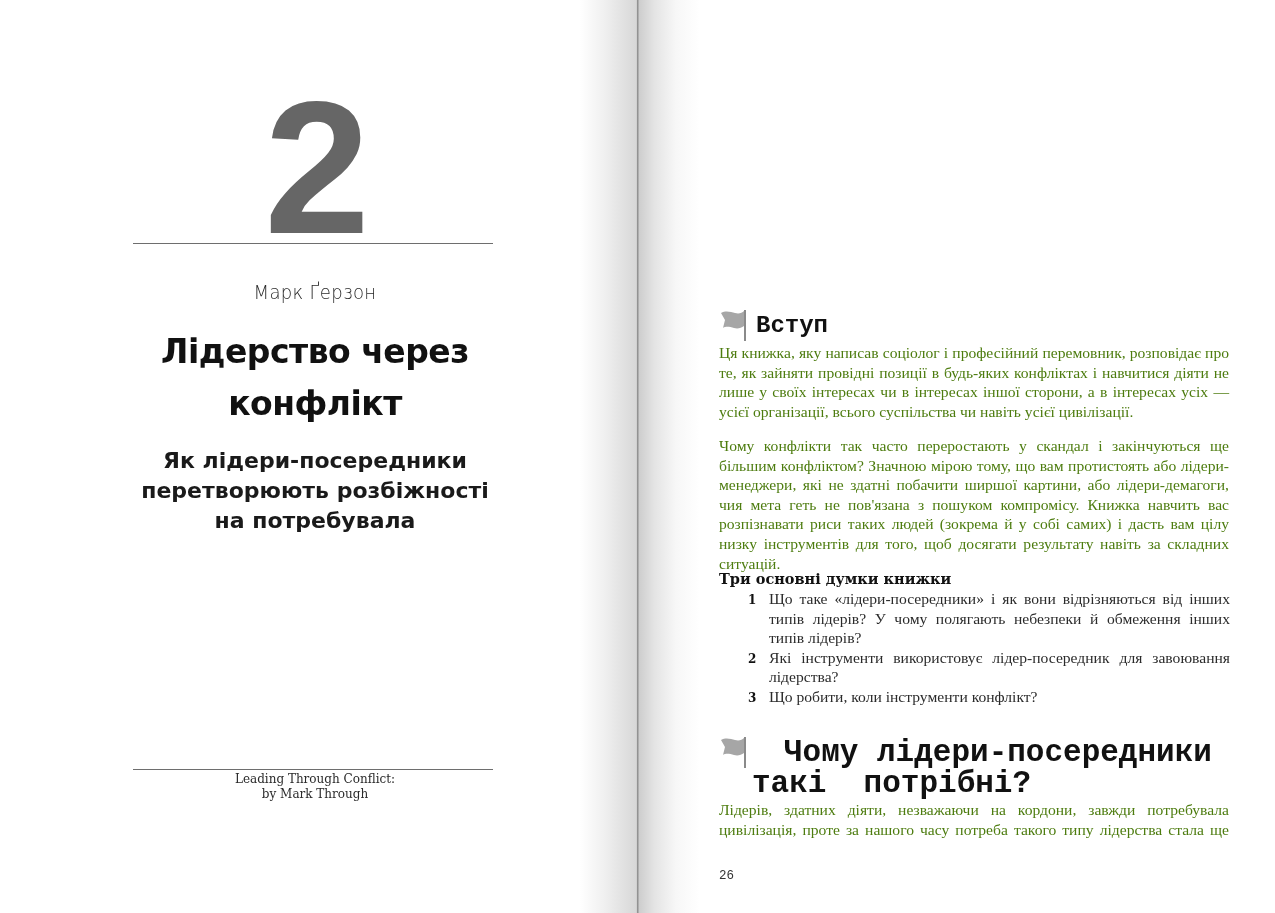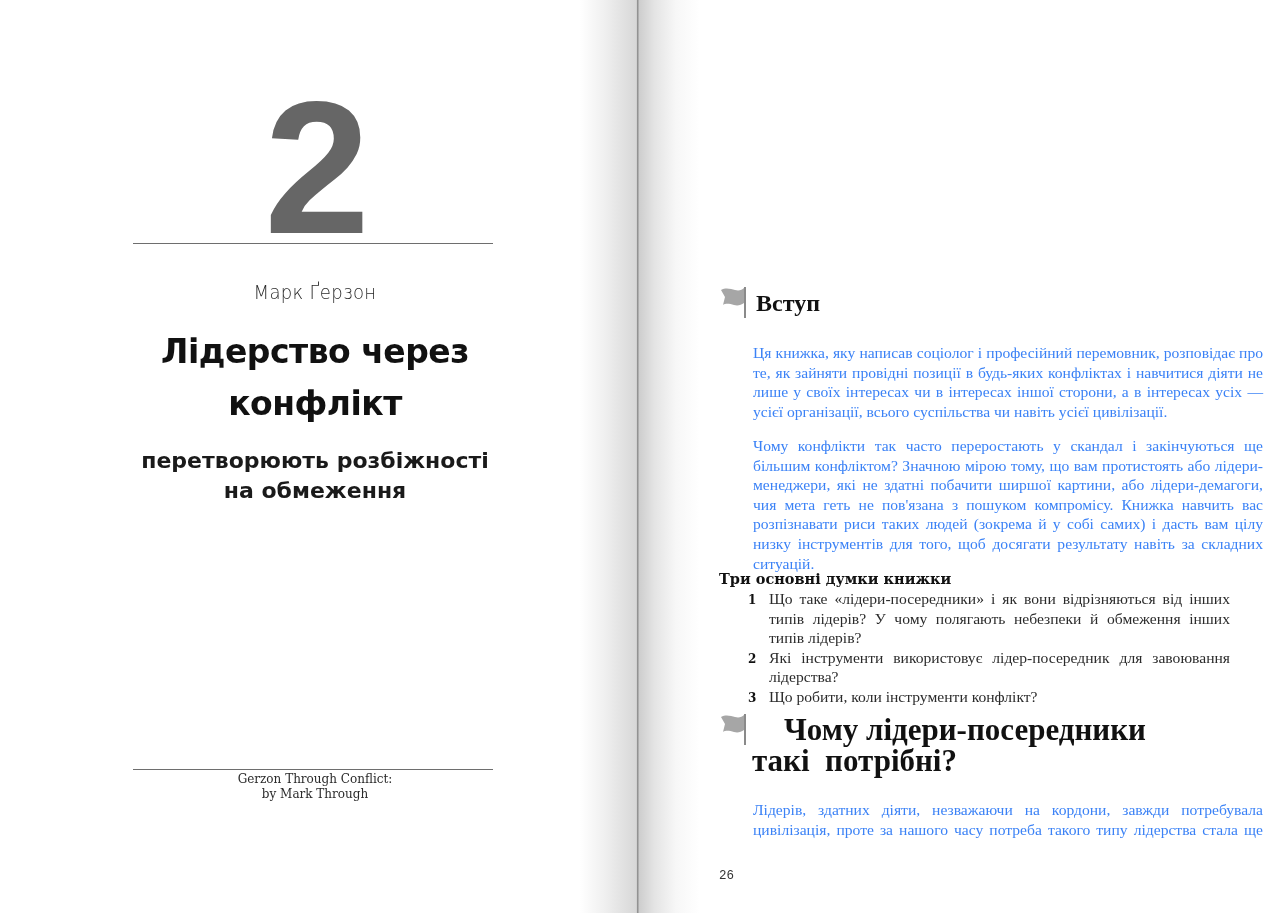--- a/index.html
+++ b/index.html
@@ -47,30 +47,30 @@
   .rule-bottom { position: absolute; left: 133px; top: 769px; width: 360px; height: 1px; background: #6e6e6e; }
   .orig-title {
     position: absolute; left: 0; top: 772px; width: 630px; text-align: center;
     font-family: "DejaVu Serif", serif; font-size: 12px; line-height: 14.5px; color: #2a2a2a;
   }
 
   
   .right-page { position: absolute; left: 700px; top: 0; width: 575px; height: 913px; }
   .heading {
     position: absolute; left: 20px; display: flex; align-items: flex-start;
-    font-family: Liberation Serif, serif; font-weight: 700; color: #111;
+    font-family: Liberation Mono, monospace; font-weight: 700; color: #111; margin-top: 23px;
   }
   .flag { width: 28px; height: 34px; margin-right: 8px; flex: none; }
   .h-intro { top: 285px; font-size: 24px; line-height: 36px; }
   .h-why { top: 712px; font-size: 31px; line-height: 31px; gap: 28px; }
   .h-why .htext { padding-top: 2px; }
   .para {
     position: absolute; left: 19px; width: 510px;
-    font-family: "Liberation Serif", serif; font-size: 15.6px; line-height: 19.6px; color: #3b82f6;
-    text-align: justify; text-align-last: left; margin-left: 34px;
+    font-family: "Liberation Serif", serif; font-size: 15.6px; line-height: 19.6px; color: #4d7c0f;
+    text-align: justify; text-align-last: left;
   }
   .p1 { top: 343px; }
   .p2 { top: 436px; }
   .p3 { top: 800px; }
   .ideas-title {
     position: absolute; left: 19px; top: 570px;
     font-family: "DejaVu Serif", serif; font-weight: 700; font-size: 14.5px; color: #111;
   }
   .ideas-list { position: absolute; left: 48px; top: 589px; width: 482px; list-style: none; }
   .ideas-list li {
@@ -90,26 +90,27 @@
 
   <div class="left-page">
     <div class="chapter-num">2</div>
     <div class="rule-top"></div>
     <div class="author">Марк Ґерзон</div>
     <div class="book-title">
       <div>Лідерство через</div>
       <div>конфлікт</div>
     </div>
     <div class="book-subtitle">
+      <div>Як лідери-посередники</div>
       <div>перетворюють розбіжності</div>
-      <div>на обмеження</div>
+      <div>на потребувала</div>
     </div>
     <div class="rule-bottom"></div>
     <div class="orig-title">
-      <div>Gerzon Through Conflict:</div>
+      <div>Leading Through Conflict:</div>
       <div>by Mark Through</div>
     </div>
   </div>
 
   <div class="gutter"></div>
 
   <div class="right-page">
 
     <div class="heading h-intro">
       <svg class="flag" viewBox="0 0 28 34">

